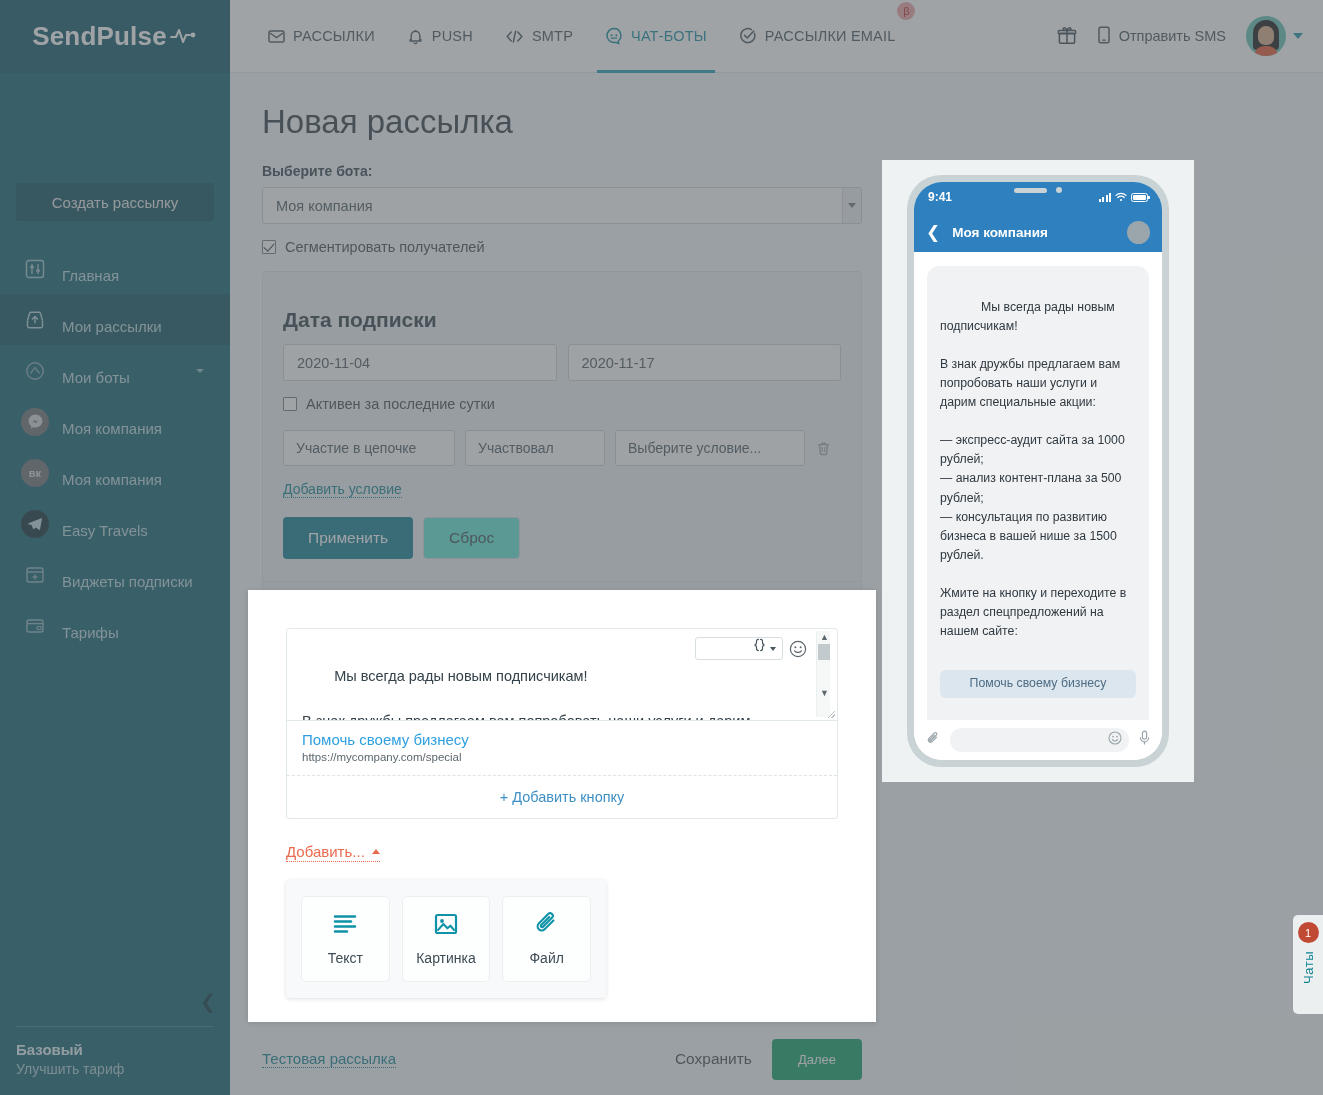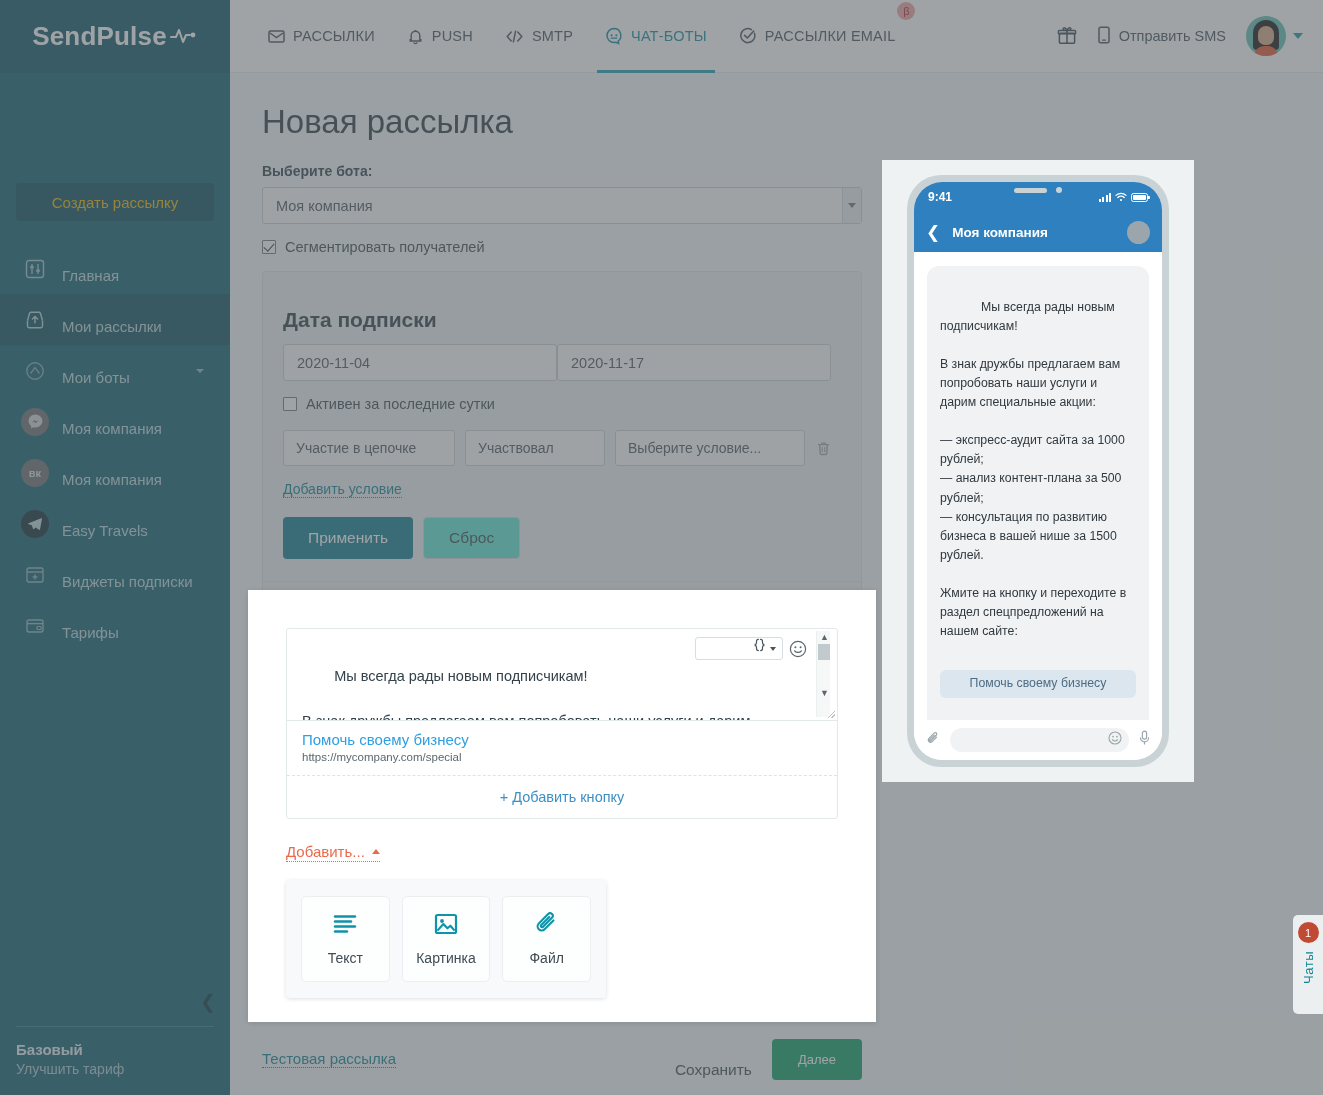--- a/index.html
+++ b/index.html
@@ -28,21 +28,21 @@
   }
   .sb-logo .logo-text {
     font-size: 26px; font-weight: bold; color: #fff;
     letter-spacing: .2px;
   }
   .sb-logo .logo-mark { margin-left: 3px; display: inline-block; }
   .sb-create-wrap { padding: 110px 16px 0 16px; }
   .sb-create {
     display: block; width: 198px; height: 38px;
     line-height: 38px; text-align: center;
-    background: #0a4e5c; color: #eab308;
+    background: #0a4e5c; color: #e5e5e5;
     font-size: 15px; border-radius: 3px;
     border: none; cursor: pointer;
     font-family: inherit;
   }
   .sb-nav { margin-top: 22px; }
   .sb-item {
     display: flex; align-items: center;
     height: 51px; padding-left: 18px;
     color: #bcd7dc; font-size: 15px;
     cursor: pointer; position: relative;
@@ -196,21 +196,21 @@
     left: 3px; top: 0px; width: 5px; height: 9px;
     border: solid #2b3940; border-width: 0 1.6px 1.6px 0;
     transform: rotate(42deg);
   }
   .segbox {
     margin-top: 16px; width: 600px;
     background: #edf1f2; border: 1px solid #dde3e5;
     border-radius: 4px; padding: 20px 20px 0 20px;
   }
   .segbox h4 { margin: 16px 0 12px 0; font-size: 21px; color: #2f3d45; }
-  .date-row { display: flex; }
+  .date-row { display: flex; gap: 11px; }
   .date-inp {
     width: 274px; height: 37px;
     background: #fdfdfd; border: 1px solid #c9d1d4;
     border-radius: 3px; display: flex; align-items: center;
     padding-left: 13px; font-size: 14.5px; color: #4a575e;
     cursor: text;
   }
   .cond-row { display: flex; align-items: center; gap: 10px; margin-top: 18px; }
   .cond-sel {
     height: 36px; background: #fdfdfd;
@@ -253,21 +253,21 @@
   
   .page-footer {
     position: absolute; left: 32px; top: 950px;
     width: 600px; height: 72px;
     display: flex; align-items: center;
   }
   .test-link {
     font-size: 15px; color: #0f8294;
     border-bottom: 1px dotted #0f8294; cursor: pointer;
   }
-  .footer-right { margin-left: auto; display: flex; align-items: flex-end; gap: 14px; }
+  .footer-right { margin-left: auto; display: flex; align-items: center; gap: 14px; }
   .save-btn {
     font-size: 15.5px; color: #3d4a52; background: none;
     border: none; cursor: pointer; font-family: inherit;
   }
   .next-btn {
     background: #0e9e63; color: #fff; border: none;
     height: 41px; padding: 0 26px; border-radius: 4px;
     font-size: 13px; cursor: pointer; font-family: inherit;
   }
 

